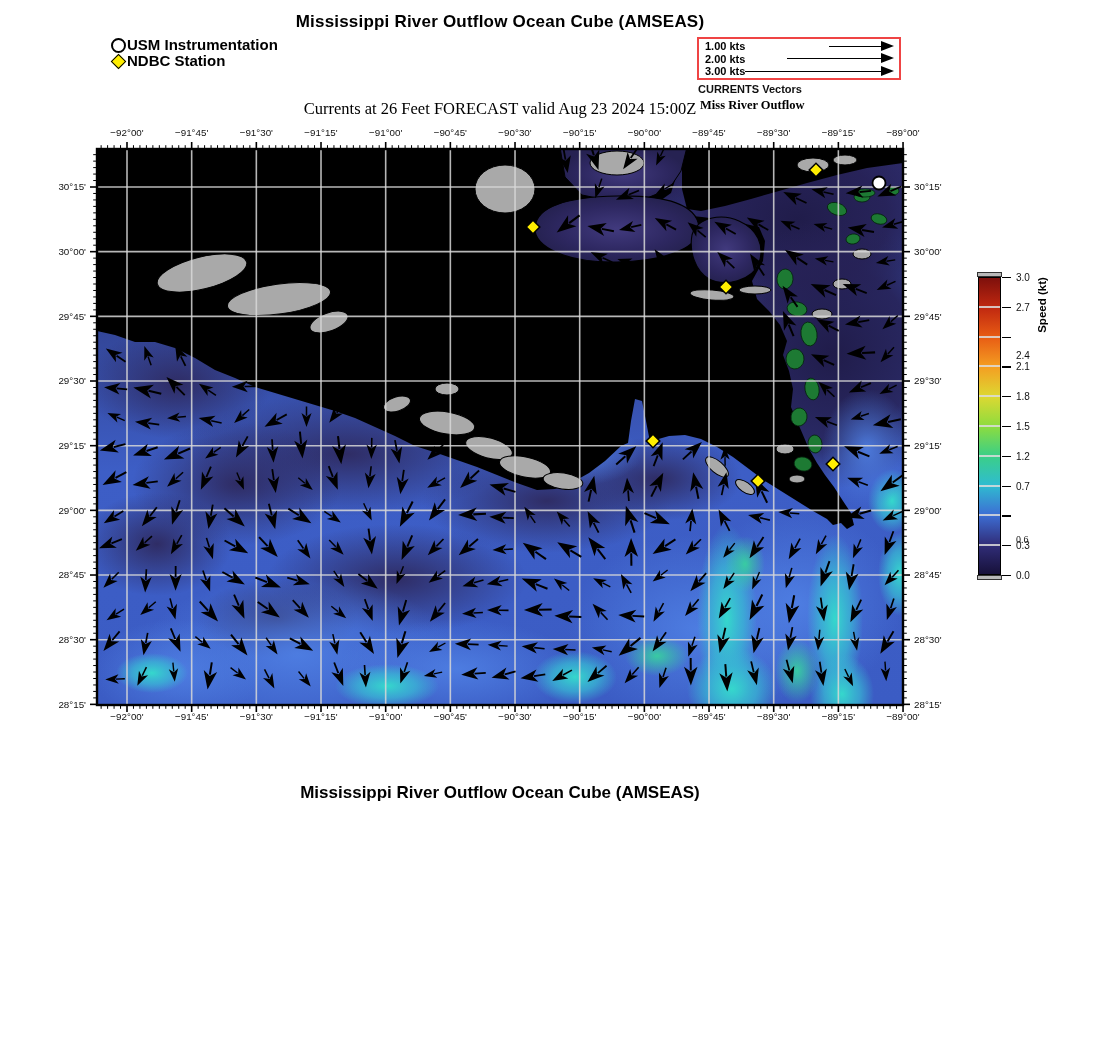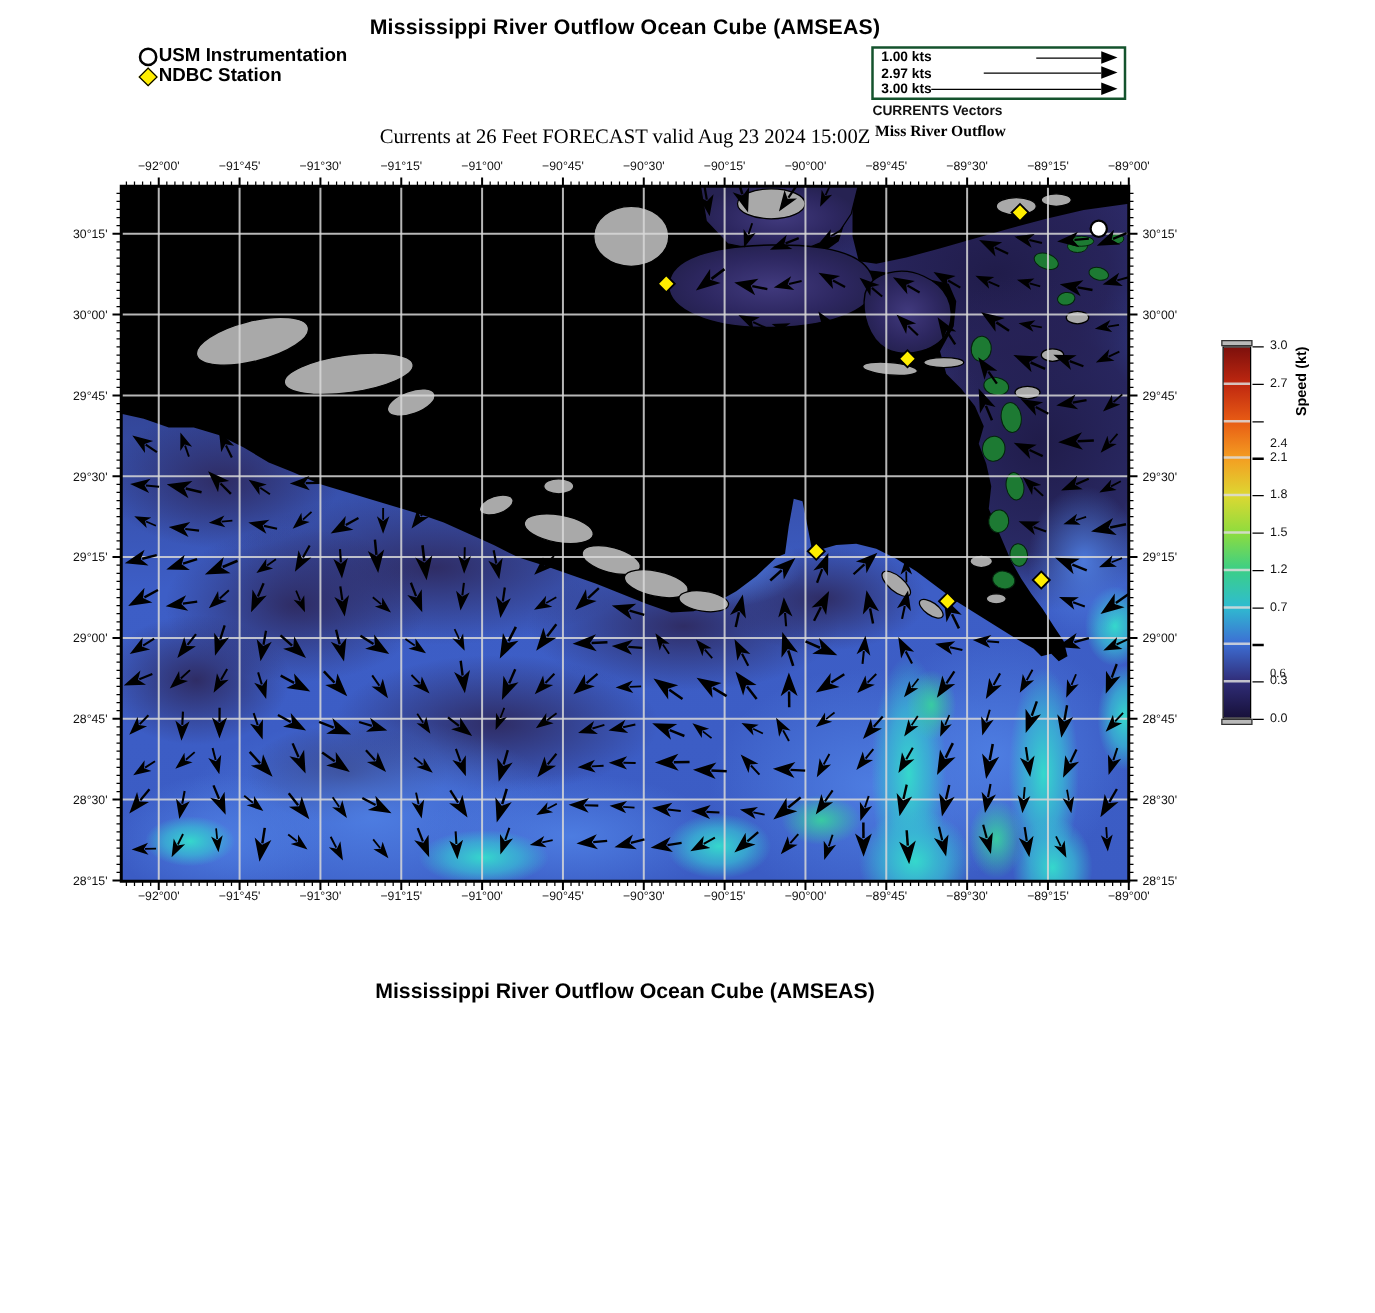--- a/index.html
+++ b/index.html
@@ -11,21 +11,21 @@
              font-size:17px;font-weight:bold;}
   
   .st-legend{position:absolute;left:110px;top:36px;}
   .st-row{display:flex;align-items:center;height:16px;font-size:15px;font-weight:bold;}
   .ic{width:17px;height:16px;position:relative;flex:0 0 17px;}
   .ic .circ{position:absolute;left:1px;top:2px;width:11px;height:11px;border:2px solid #000;
             border-radius:50%;background:#fff;}
   .ic .diam{position:absolute;left:3px;top:4px;width:9px;height:9px;background:#ffee00;
             border:1.6px solid #000;transform:rotate(45deg);}
   
-  .vec-box{position:absolute;left:697px;top:37px;width:204px;height:43px;border:2px solid #14532d;
+  .vec-box{position:absolute;left:697px;top:37px;width:204px;height:43px;border:2px solid #ef4444;
            box-sizing:border-box;padding:1px 4px 0 4px;}
   .vec-row{position:relative;height:12.5px;}
   .vec-row .vl{position:absolute;left:2px;top:0;font-size:11px;font-weight:bold;line-height:12px;}
   .vec-row .tail{position:absolute;right:14px;top:5.6px;height:1.4px;background:#000;}
   .vec-row .head{position:absolute;right:1px;top:0.6px;width:0;height:0;
                  border-left:13px solid #000;border-top:5.2px solid transparent;
                  border-bottom:5.2px solid transparent;}
   .vec-cap{position:absolute;left:698px;top:83px;font-size:11px;font-weight:bold;color:#111;}
   .map-subtitle{position:absolute;left:150px;top:99px;width:700px;text-align:center;
                 font-family:"Liberation Serif",serif;font-size:16.5px;font-weight:normal;}
@@ -65,21 +65,21 @@
     </div>
   </div>
 
   <div class="vec-box">
     <div class="vec-row">
       <span class="vl">1.00 kts</span>
       <span class="tail" style="width: 52px;"></span>
       <span class="head"></span>
     </div>
     <div class="vec-row">
-      <span class="vl">2.97 kts</span>
+      <span class="vl">2.00 kts</span>
       <span class="tail" style="width: 94px;"></span>
       <span class="head"></span>
     </div>
     <div class="vec-row">
       <span class="vl">3.00 kts</span>
       <span class="tail" style="width: 136px;"></span>
       <span class="head"></span>
     </div>
   </div>
   <div class="vec-cap">CURRENTS Vectors</div>

